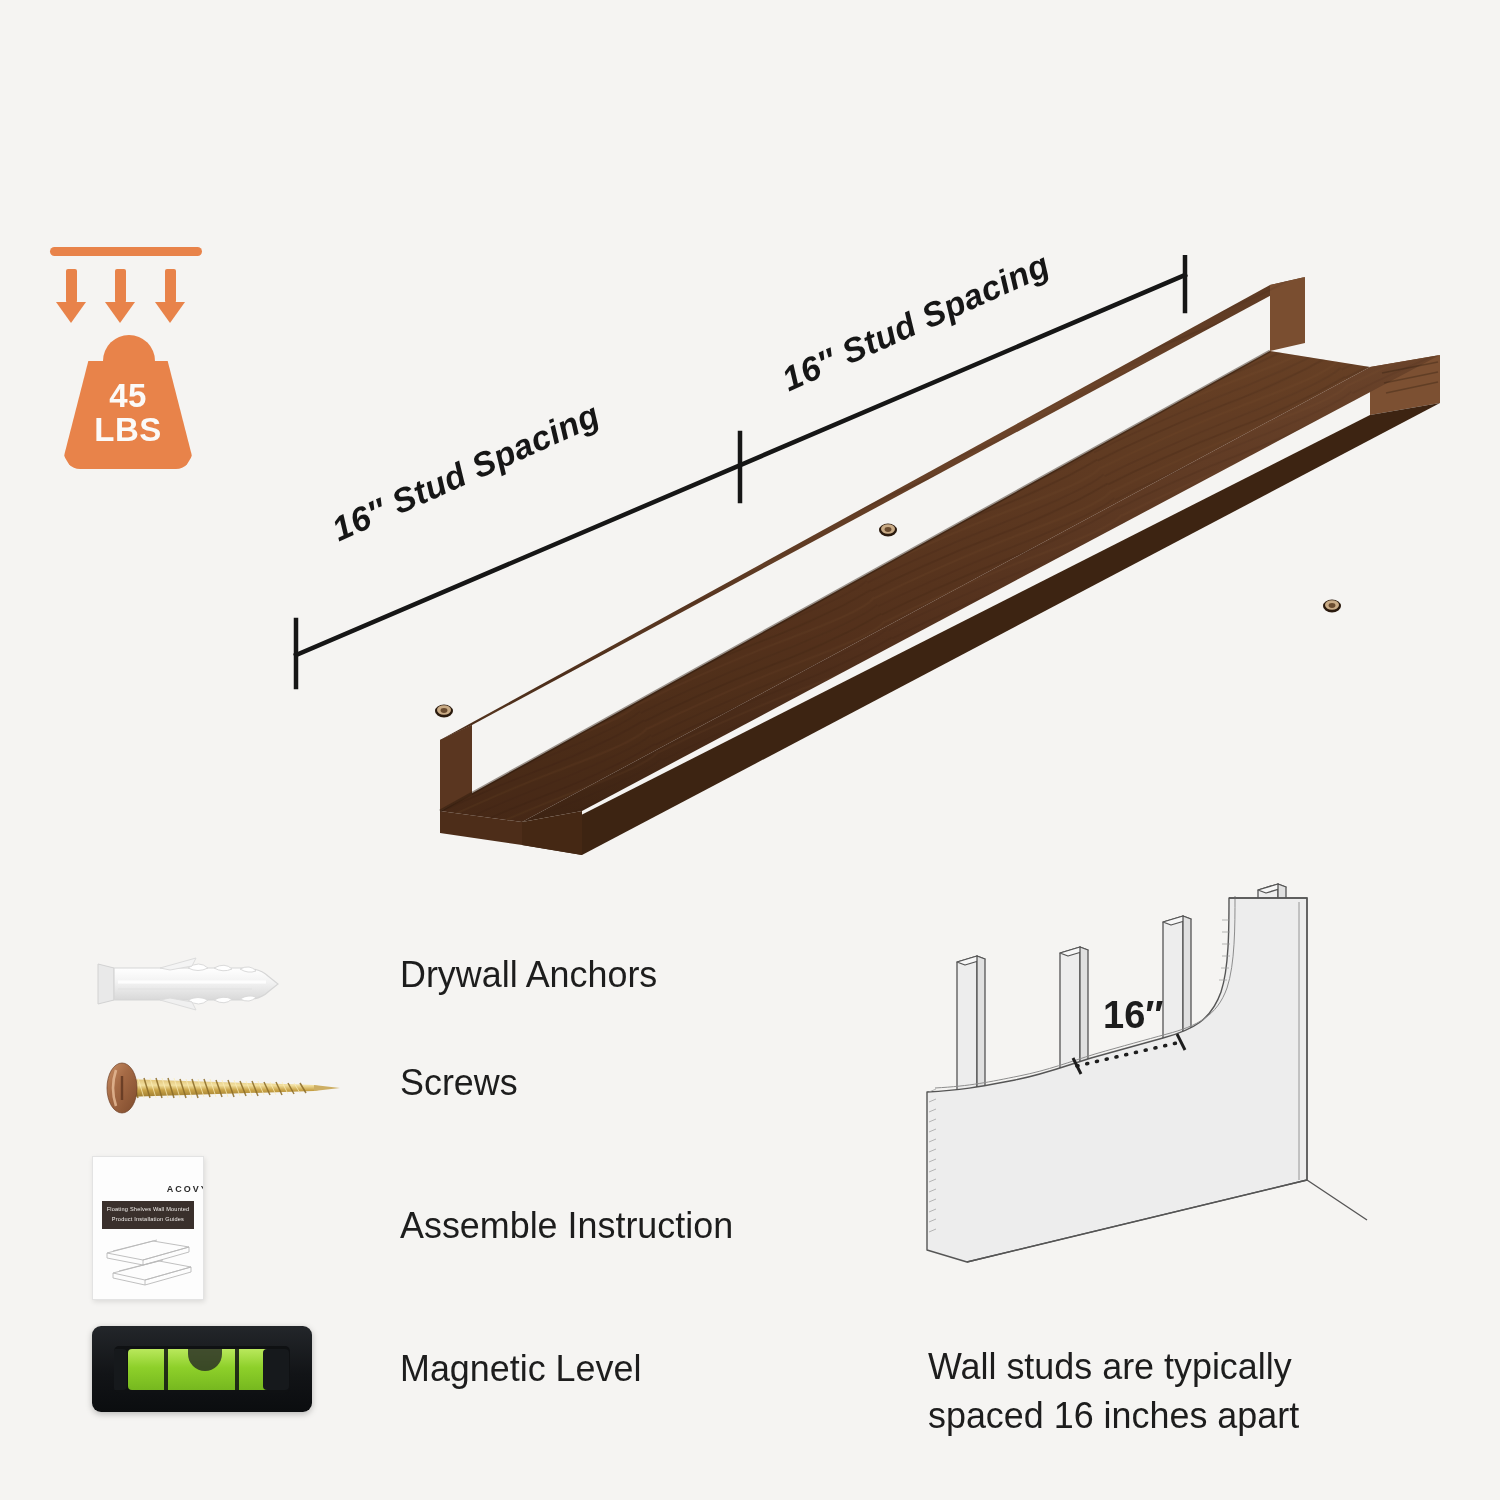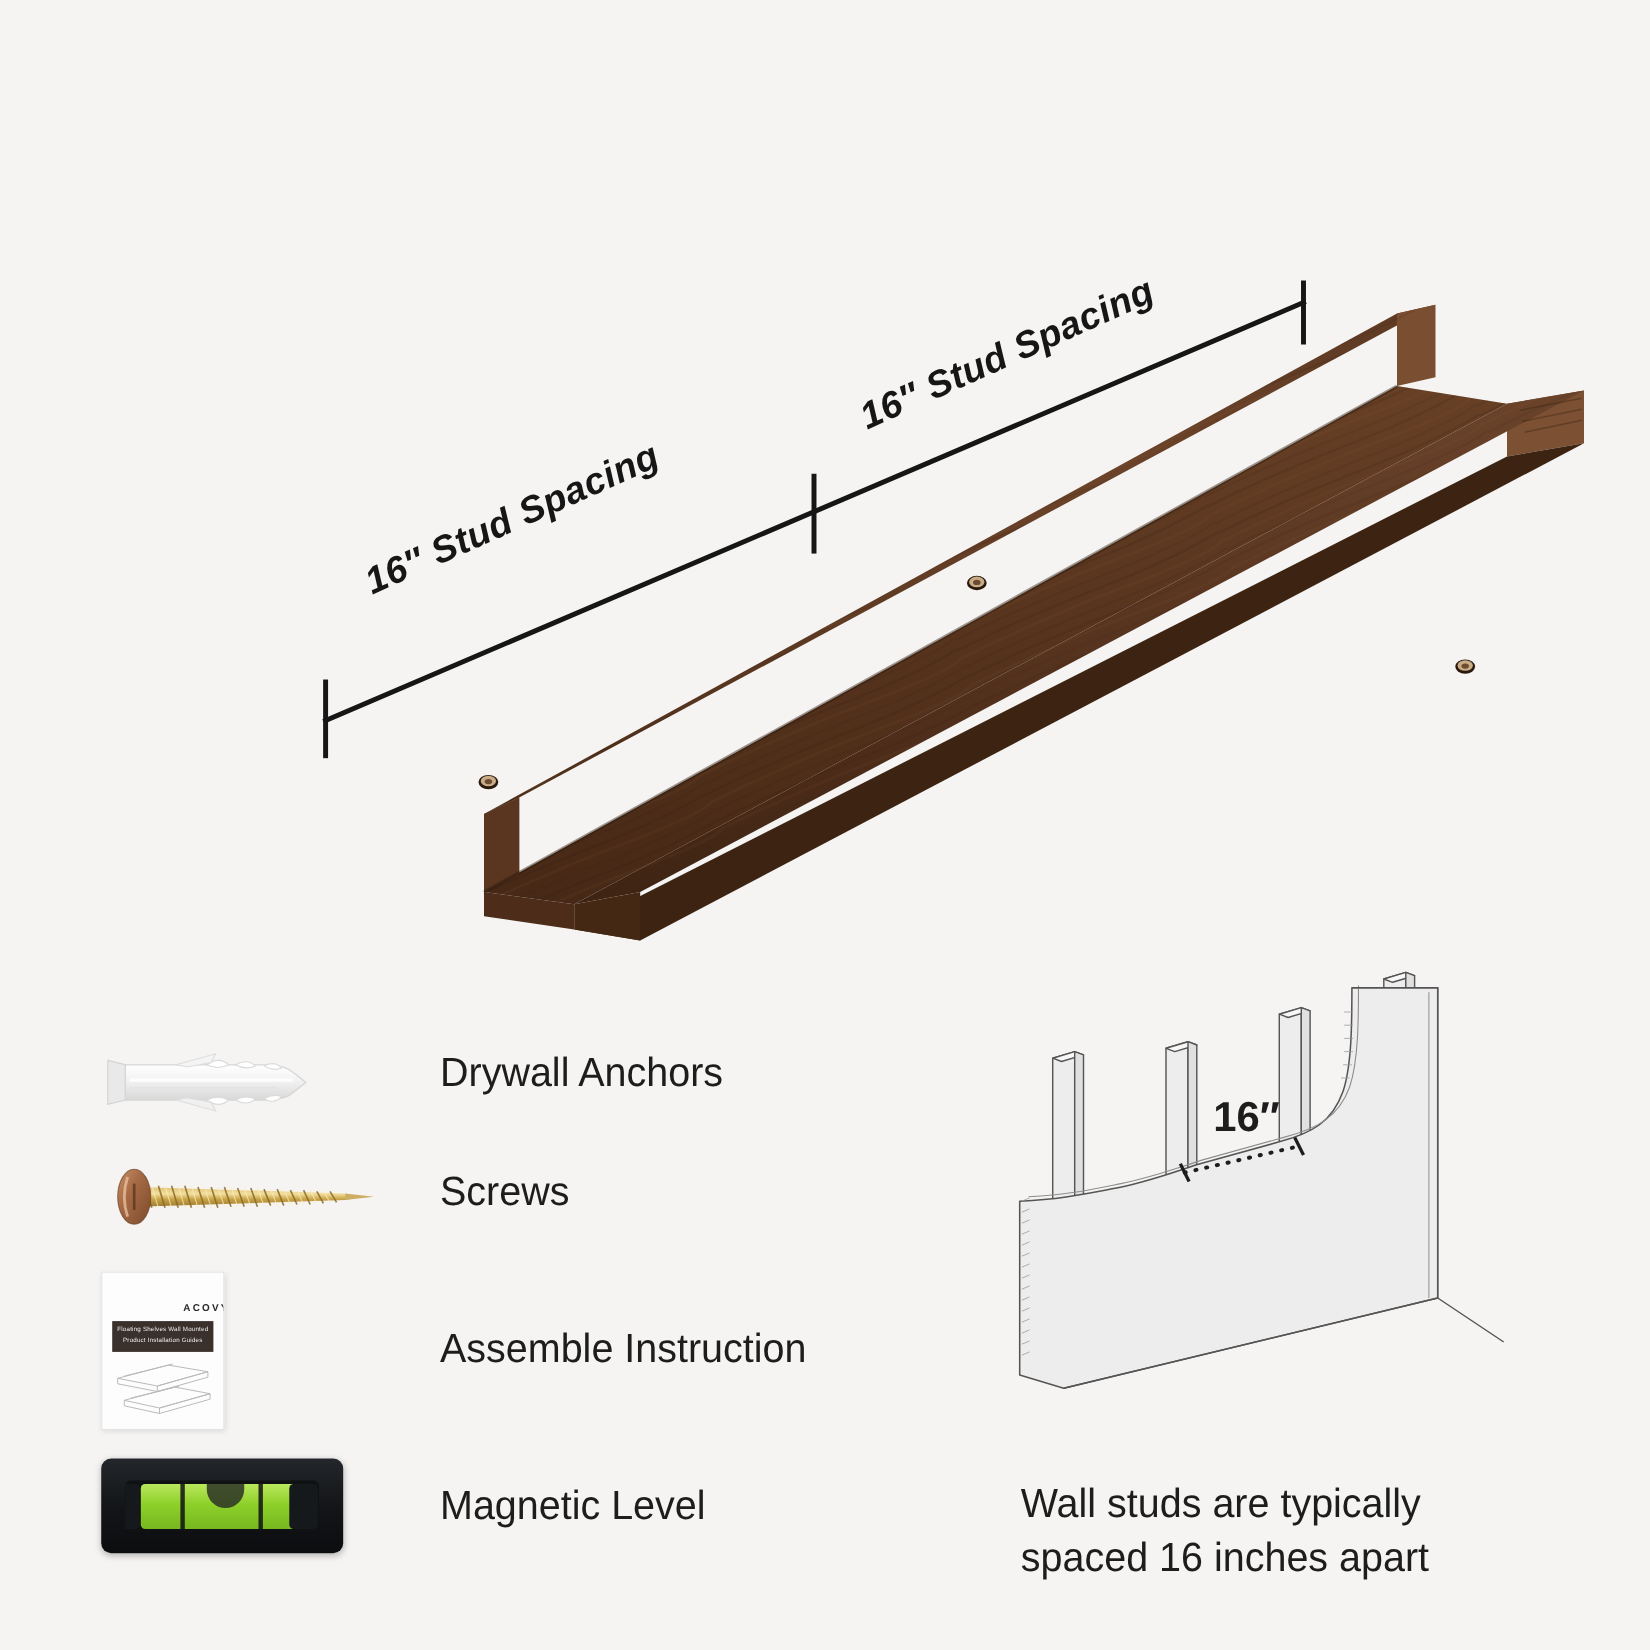--- a/index.html
+++ b/index.html
@@ -146,20 +146,45 @@
     font-size:37px;line-height:1.32;color:#1d1d1d;
     transform:scaleX(0.97);transform-origin:left top;
   }
 </style>
 </head>
 <body>
 
 <div class="stage">
 
 
+  <div id="weight-badge">
+    <div id="weight-bar"></div>
+
+    <div class="w-arrow" id="w-arrow-1">
+      <div class="shaft"></div>
+        <div class="head"></div>
+    </div>
+    <div class="w-arrow" id="w-arrow-2">
+      <div class="shaft"></div>
+        <div class="head"></div>
+    </div>
+    <div class="w-arrow" id="w-arrow-3">
+      <div class="shaft"></div>
+        <div class="head"></div>
+    </div>
+
+    <div id="weight-body">
+      <div id="weight-knob"></div>
+      <div id="weight-trapezoid"></div>
+      <div id="weight-label">
+        <div>45</div>
+        <div>LBS</div>
+      </div>
+    </div>
+  </div>
 
   <div id="shelf-area">
 
     <svg class="shelf" viewBox="0 0 1330 610">
       <defs>
         <linearGradient id="gBack" x1="0" y1="0" x2="0" y2="1">
           <stop offset="0%" stop-color="#5e3a23"></stop>
           <stop offset="35%" stop-color="#6b4329"></stop>
           <stop offset="100%" stop-color="#4b2d1a"></stop>
         </linearGradient>

